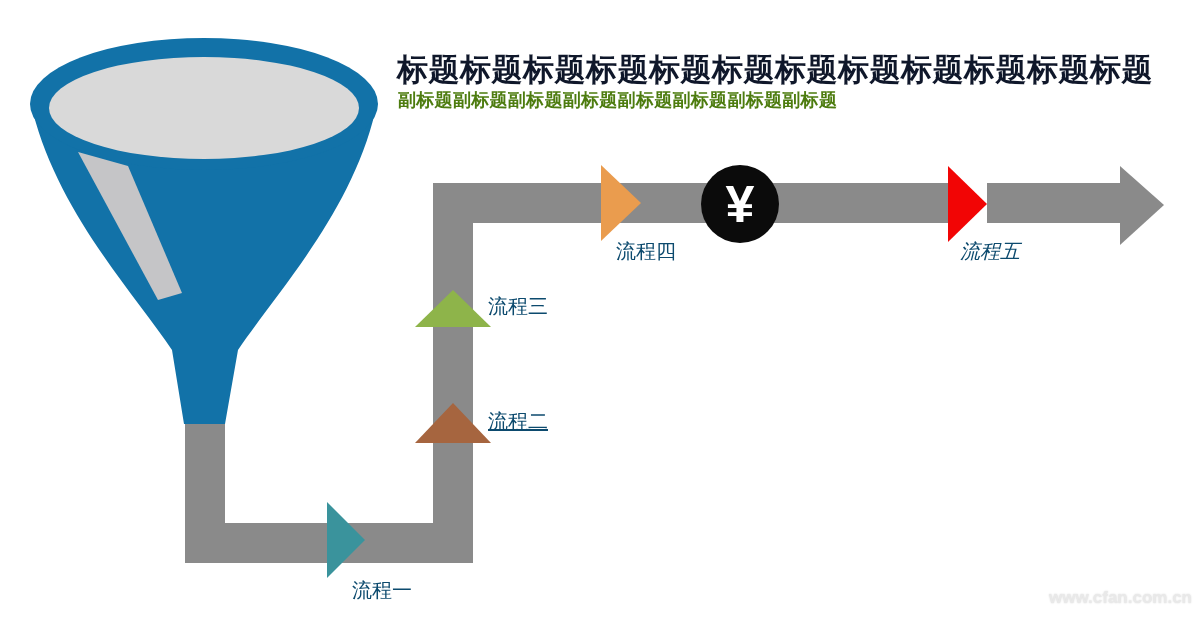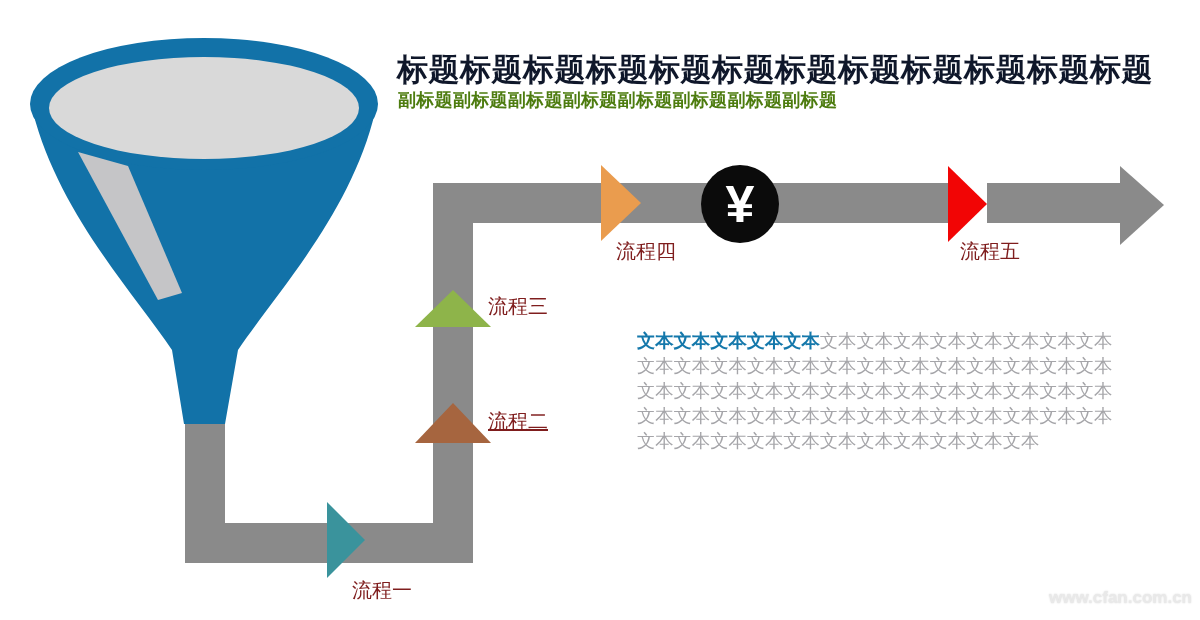--- a/index.html
+++ b/index.html
@@ -10,27 +10,27 @@
   .shapes{position:absolute;left:0;top:0;width:1200px;height:620px;}
   .title{
     position:absolute;left:397px;top:49px;font-size:31px;font-weight:bold;
     color:#0f172a;letter-spacing:0.5px;white-space:nowrap;
   }
   .subtitle{
     position:absolute;left:398px;top:88px;font-size:18px;color:#4d7c0f;
     letter-spacing:0.3px;white-space:nowrap;font-weight:bold;
   }
   .step-label{
-    position:absolute;font-size:20px;color:#7f1d1d;white-space:nowrap;
+    position:absolute;font-size:20px;color:#0c4a6e;white-space:nowrap;
   }
   .label-1{left:352px;top:577px;}
   .label-2{left:488px;top:408px;text-decoration:underline;}
   .label-3{left:488px;top:293px;}
   .label-4{left:616px;top:238px;}
-  .label-5{left:960px;top:238px;}
+  .label-5{left:960px;top:238px;font-style:italic;}
   .body-text{
     position:absolute;left:637px;top:328px;width:484px;
     font-size:18.3px;line-height:25px;color:#a5a5a9;
     word-break:break-all;overflow-wrap:anywhere;
   }
   .body-text .hl{color:#1478ab;font-weight:bold;}
   .watermark{
     position:absolute;right:8px;top:588px;font-size:17px;
     font-weight:bold;color:#e9e9e9;text-shadow:0 0 2px #d8d8d8;white-space:nowrap;
   }
@@ -67,17 +67,16 @@
 
   <div class="title">标题标题标题标题标题标题标题标题标题标题标题标题</div>
   <div class="subtitle">副标题副标题副标题副标题副标题副标题副标题副标题</div>
 
   <div class="step-label label-1">流程一</div>
   <div class="step-label label-2">流程二</div>
   <div class="step-label label-3">流程三</div>
   <div class="step-label label-4">流程四</div>
   <div class="step-label label-5">流程五</div>
 
-  <div class="body-text"><span class="hl">文本文本文本文本文本</span><span>文本文本文本文本文本文本文本文本文本文本文本文本文本文本文本文本文本文本文本文本文本文本文本文本文本文本文本文本文本文本文本文本文本文本文本文本文本文本文本文本文本文本文本文本文本文本文本文本文本文本文本文本文本文本文本文本文本文本</span></div>
 
   <div class="watermark">www.cfan.com.cn</div>
 
 </div>
 
 </body></html>

